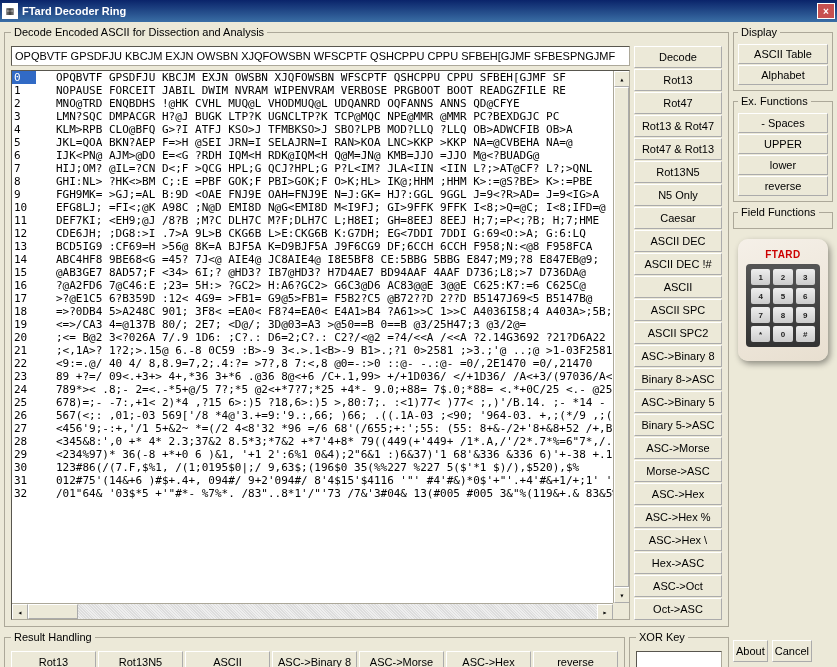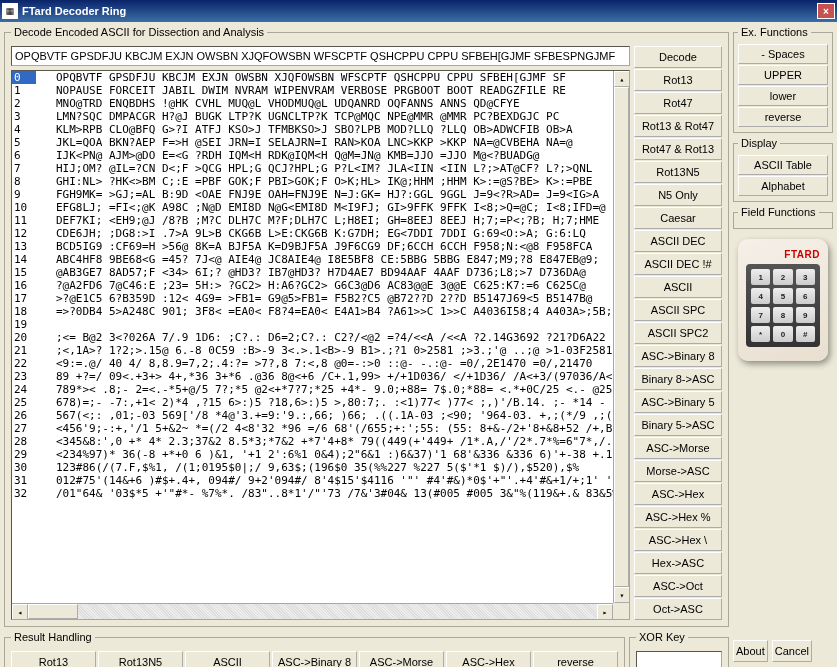--- a/index.html
+++ b/index.html
@@ -142,21 +142,21 @@
   padding-top: 6px;
 }
 .keypad {
   width: 90px;
   background: linear-gradient(160deg,#f5f0e8,#e8dfd0);
   border-radius: 10px;
   box-shadow: 2px 3px 6px rgba(0,0,0,.4);
   padding: 10px 8px 14px 8px;
 }
 .keypad-brand {
-  text-align: right;
+  text-align: center;
   color: #c00;
   font-weight: bold;
   font-size: 10px;
   margin-bottom: 4px;
   letter-spacing: .5px;
 }
 .keypad-face {
   background: linear-gradient(#555,#333);
   border-radius: 4px;
   padding: 5px;
@@ -268,20 +268,21 @@
                 <div class="listbox-row">
                   <span class="listbox-num">17</span>
                   <span class="listbox-text">&gt;?@E1C5 6?B359D :12&lt; 4G9= &gt;FB1= G9@5&gt;FB1= F5B2?C5 @B72??D 2??D B5147J69&lt;5 B5147B@</span>
                 </div>
                 <div class="listbox-row">
                   <span class="listbox-num">18</span>
                   <span class="listbox-text">=&gt;?0DB4 5&gt;A248C 901; 3F8&lt; =EA0&lt; F8?4=EA0&lt; E4A1&gt;B4 ?A61&gt;&gt;C 1&gt;&gt;C A4036I58;4 A403A&gt;;5B; FA</span>
                 </div>
                 <div class="listbox-row">
                   <span class="listbox-num">19</span>
+                  <span class="listbox-text">&lt;=&gt;/CA3 4=@137B 80/; 2E7; &lt;D@/; 3D@03=A3 &gt;@50==B 0==B @3/25H47;3 @3/2@=</span>
                 </div>
                 <div class="listbox-row">
                   <span class="listbox-num">20</span>
                   <span class="listbox-text">;&lt;= B@2 3&lt;?026A 7/.9 1D6: ;C?.: D6=2;C?.: C2?/&lt;@2 =?4/&lt;&lt;A /&lt;&lt;A ?2.14G3692 ?21?D6A22</span>
                 </div>
                 <div class="listbox-row">
                   <span class="listbox-num">21</span>
                   <span class="listbox-text">;&lt;,1A&gt;? 1?2;&gt;.15@ 6.-8 0C59 :B&gt;-9 3&lt;.&gt;.1&lt;B&gt;-9 B1&gt;.;?1 0&gt;2581 ;&gt;3.;'@ ..;@ &gt;1-03F2581 &gt;1-0&gt;</span>
                 </div>
                 <div class="listbox-row">
@@ -392,26 +393,26 @@
       <fieldset class="xor-fieldset">
         <legend>XOR Key</legend>
         <input class="xor-input" style="">
         
       </fieldset>
     </div>
   </div>
 
   <div class="right-col">
     <fieldset class="right-fieldset">
+      <legend>Display</legend>
+      <div id="display-btns"><button class="btn btn-small">ASCII Table</button><button class="btn btn-small">Alphabet</button></div>
+    </fieldset>
+    <fieldset class="right-fieldset">
       <legend>Ex. Functions</legend>
       <div id="ex-btns"><button class="btn btn-small">- Spaces</button><button class="btn btn-small">UPPER</button><button class="btn btn-small">lower</button><button class="btn btn-small">reverse</button></div>
-    </fieldset>
-    <fieldset class="right-fieldset">
-      <legend>Display</legend>
-      <div id="display-btns"><button class="btn btn-small">ASCII Table</button><button class="btn btn-small">Alphabet</button></div>
     </fieldset>
     <fieldset class="right-fieldset">
       <legend>Field Functions</legend>
     </fieldset>
     <div class="keypad-wrap">
       <div class="keypad">
         <div class="keypad-brand">FTARD</div>
         <div class="keypad-face" id="keypad-keys">
             <div class="key">1</div>
             <div class="key">2</div>

